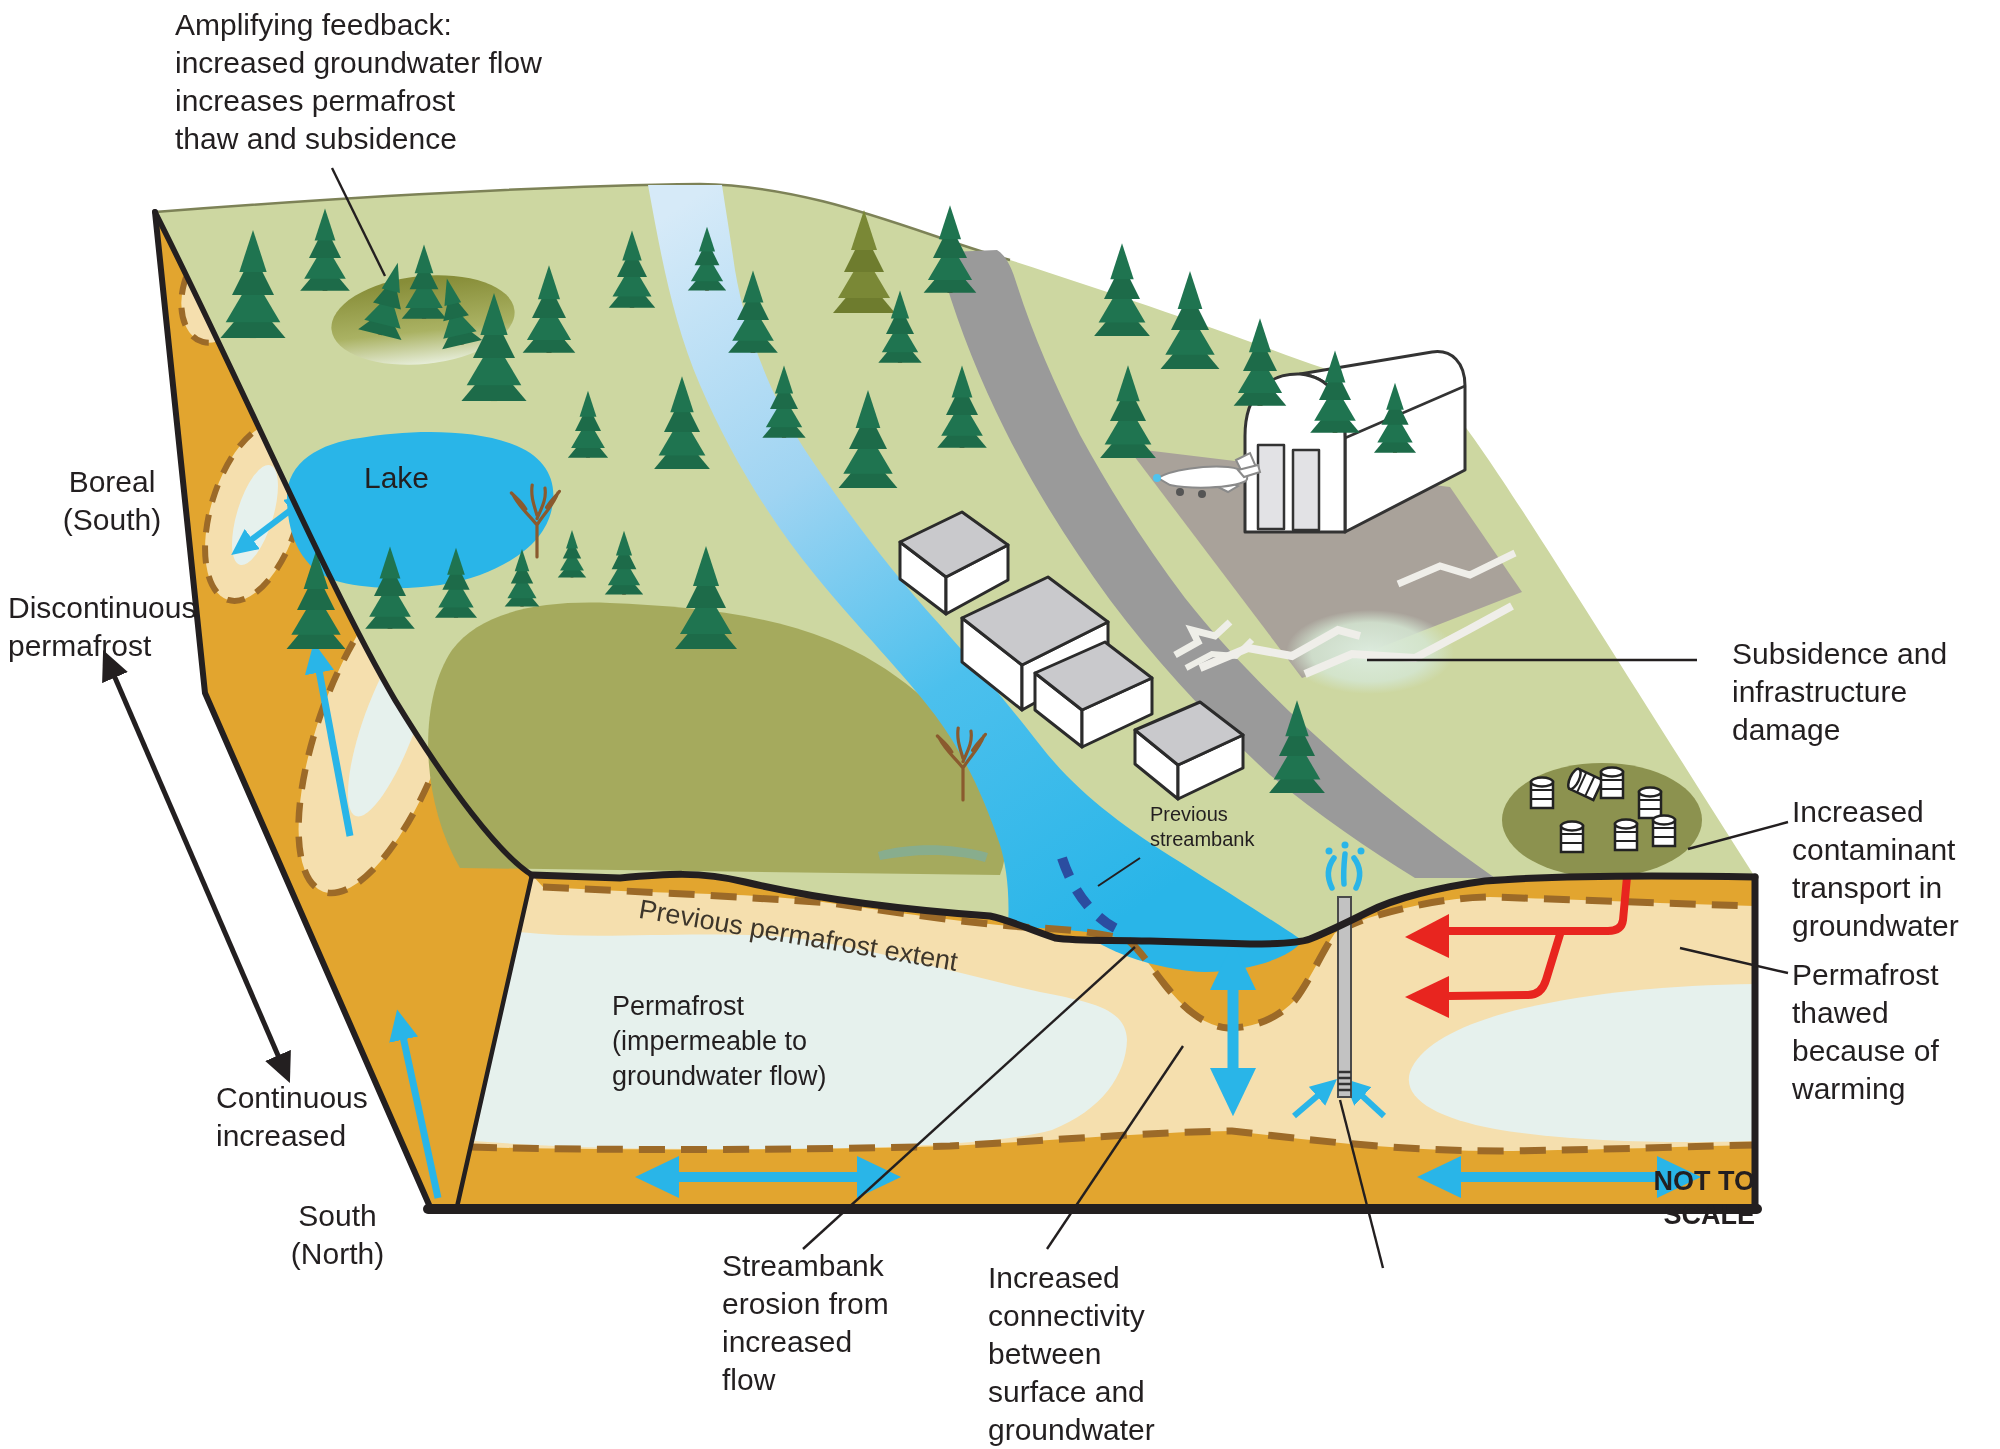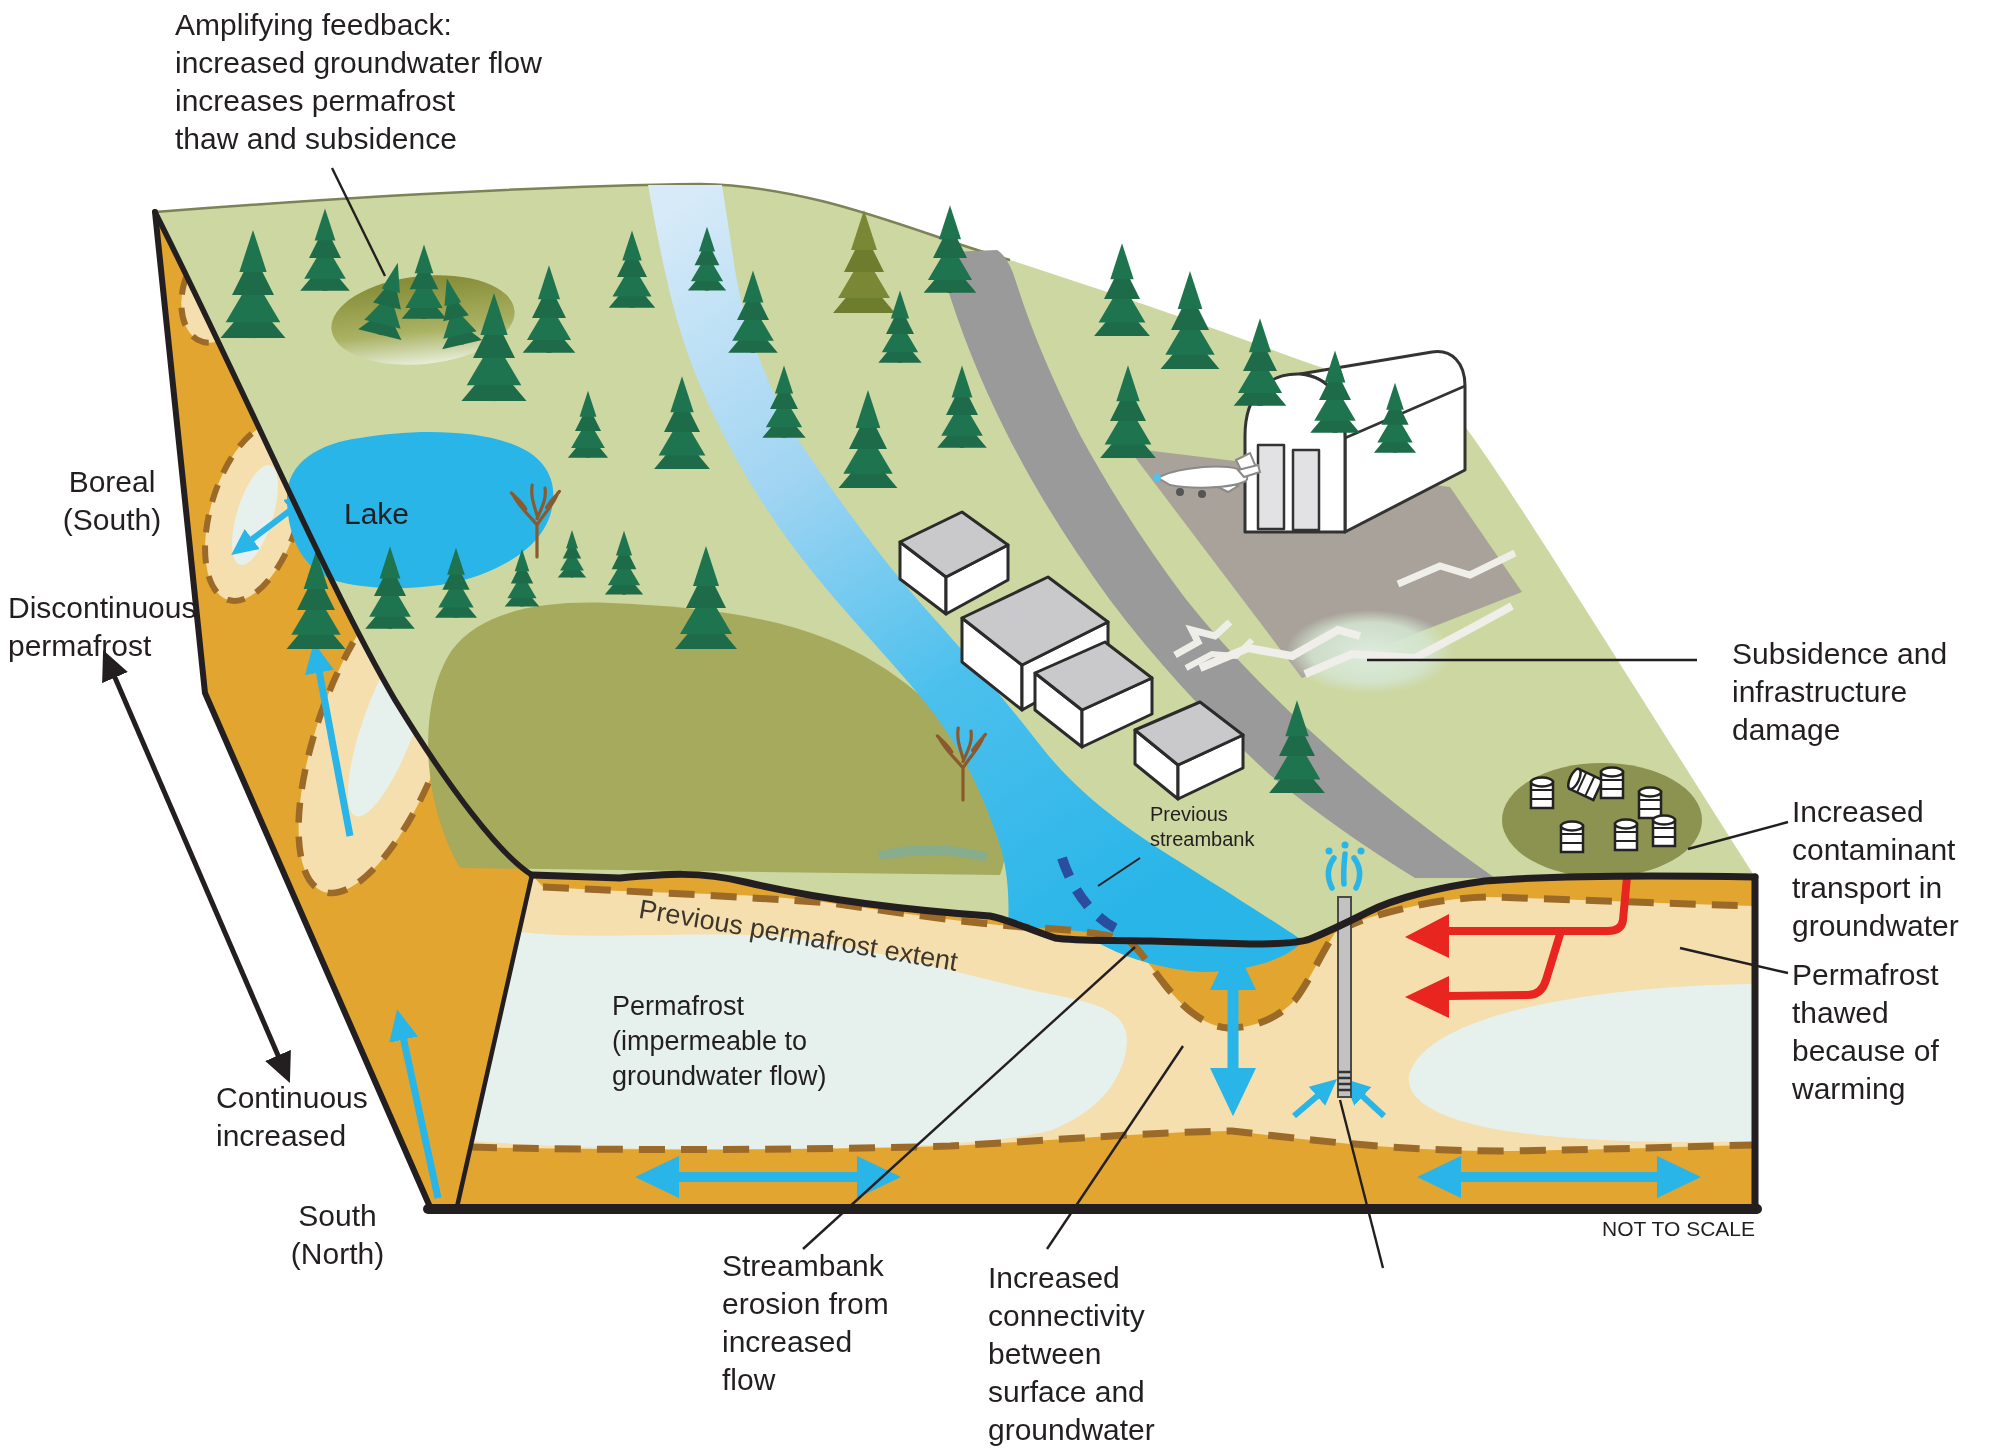--- a/index.html
+++ b/index.html
@@ -6,33 +6,33 @@
   #stage{position:relative;width:2000px;height:1449px;background:#fff;overflow:hidden;
          font-family:"Liberation Sans",sans-serif;}
   #art{position:absolute;left:0;top:0;}
   .lbl{position:absolute;font-size:30px;line-height:1.27;color:#231f20;
        white-space:pre-line;font-family:"Liberation Sans",sans-serif;}
   #lbl-amplifying{left:175px;top:6px;width:470px;}
   #lbl-boreal{left:28px;top:463px;width:168px;text-align:center;}
   #lbl-discontinuous{left:8px;top:589px;width:240px;}
   #lbl-continuous{left:216px;top:1079px;width:220px;}
   #lbl-arctic{left:270px;top:1197px;width:135px;text-align:center;}
-  #lbl-lake{left:344px;top:459px;margin-top:36px;}
+  #lbl-lake{left:364px;top:459px;}
   #lbl-peatland{left:574px;top:693px;width:170px;}
   #lbl-prev-extent{left:642px;top:892px;font-size:27px;color:#3d362b;white-space:nowrap;
                    transform:rotate(9.5deg);transform-origin:0 0;}
   #lbl-permafrost-imp{left:612px;top:989px;width:245px;font-size:27px;line-height:1.3;}
   #lbl-prev-streambank{left:1150px;top:802px;width:180px;font-size:20px;}
   #lbl-subsidence{left:1700px;top:635px;width:285px;margin-left:32px;}
   #lbl-contaminant{left:1792px;top:793px;width:200px;}
   #lbl-thawed{left:1792px;top:956px;width:180px;}
   #lbl-erosion{left:722px;top:1247px;width:215px;}
   #lbl-connectivity{left:988px;top:1259px;width:200px;}
   #lbl-additional{left:1250px;top:1265px;width:440px;}
-  #lbl-not-to-scale{left:1555px;top:1216px;width:200px;font-size:21px;text-align:right;}
+  #lbl-not-to-scale{left:1555px;top:1164px;width:200px;font-size:27px;text-align:right;font-weight:bold;}
 </style>
 </head>
 <body>
 
 <div id="stage">
 
 <svg id="art" width="2000" height="1449" viewBox="0 0 2000 1449">
   <defs>
     <linearGradient id="gStream" gradientUnits="userSpaceOnUse" x1="690" y1="200" x2="1150" y2="900">
       <stop offset="0" stop-color="#d6eaf8"></stop>

